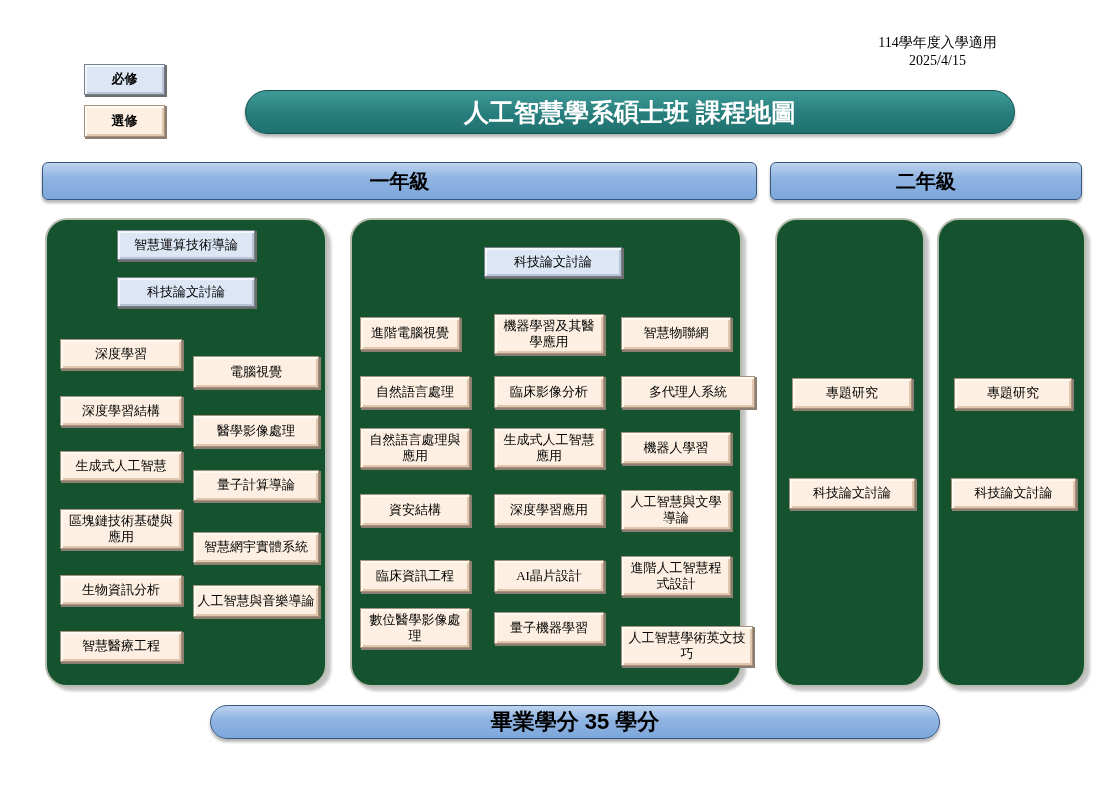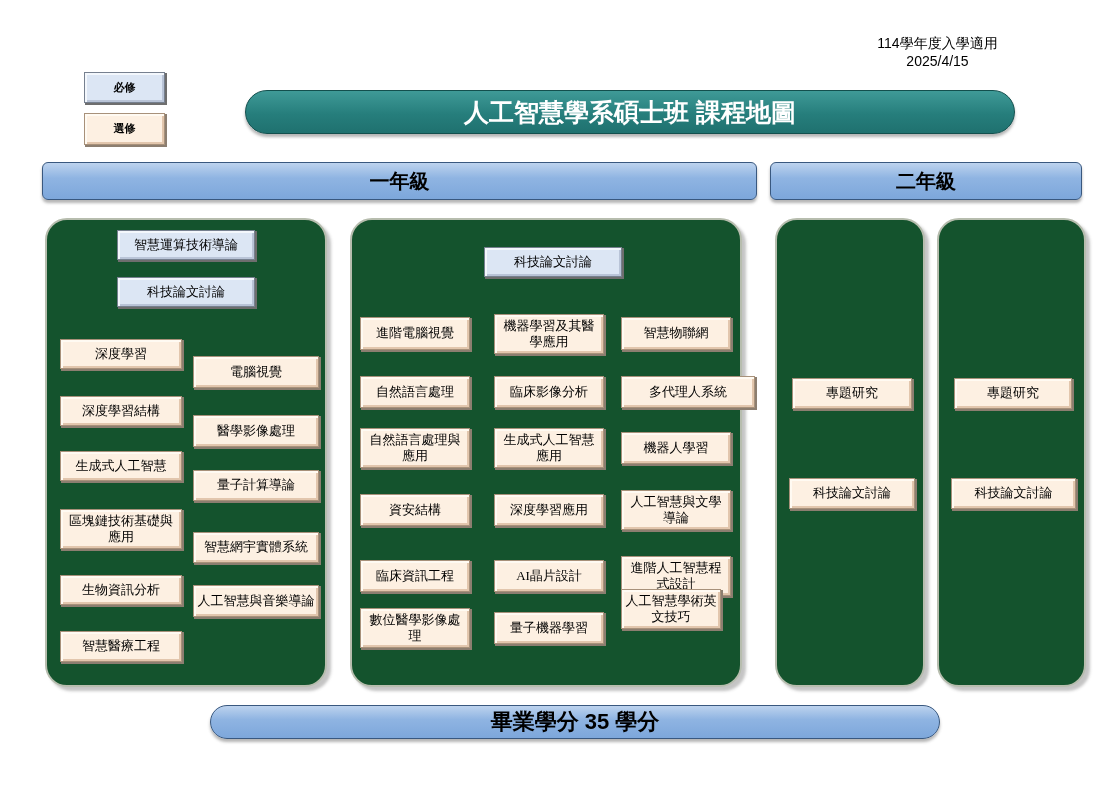--- a/index.html
+++ b/index.html
@@ -1,35 +1,35 @@
 <!DOCTYPE html>
 <html><head>
 <meta charset="utf-8">
 <style>
   html,body{margin:0;padding:0;background:#ffffff;}
   body{font-family:"Liberation Sans","DejaVu Sans",sans-serif;}
   .canvas{position:relative;width:1118px;height:787px;background:#ffffff;overflow:hidden;}
 
   
   .note{position:absolute;left:845px;top:34px;width:185px;text-align:center;
-        font-family:Liberation Sans, sans-serif;font-size:14px;color:#000;line-height:1.3;}
+        font-family:Liberation Serif, serif;font-size:14px;color:#000;line-height:1.3;}
 
   
   .btn{position:absolute;display:flex;align-items:center;justify-content:center;
        text-align:center;font-size:13px;line-height:1.25;color:#000;
        padding:1px 3px;box-sizing:border-box;}
   .btn.required{background:#dce6f4;border:1px solid #76808f;
        box-shadow:1.5px 1.5px 0 0.5px #6e6e6e,
                   inset 2px 2px 0 0 #f3f7fc,
                   inset -2px -2px 0 0 #b9c4d7;}
   .btn.elective{background:#fdf0e2;border:1px solid #a8917a;
        box-shadow:1.5px 1.5px 0 0.5px #8c7e70,
                   inset 2px 2px 0 0 #fffaf2,
                   inset -2px -2px 0 0 #e2c6ad;}
-  .legend-btn{font-size:11px;font-weight:bold;margin-top:8px;}
+  .legend-btn{font-size:13px;font-weight:bold;}
 
   
   .pill{position:absolute;display:flex;align-items:center;justify-content:center;
         font-weight:bold;box-sizing:border-box;}
   .title-banner{background:linear-gradient(#3f9a97,#267e7c 55%,#1f716f);
         border:1px solid #134f4d;border-radius:22px;color:#ffffff;font-size:25px;
         box-shadow:0 3px 3px rgba(70,70,70,0.40);}
   .year-pill{background:linear-gradient(#bdd3ee,#8fb4e2 42%,#7da7db);
         border:1px solid #39587f;border-radius:6px;color:#000;font-size:20px;
         box-shadow:0 3px 3px rgba(70,70,70,0.40);}
@@ -73,21 +73,21 @@
     <div class="btn elective" style="left:146px;top:136px;width:126px;height:32px">電腦視覺</div>
     <div class="btn elective" style="left:146px;top:195px;width:126px;height:32px">醫學影像處理</div>
     <div class="btn elective" style="left:146px;top:250px;width:126px;height:31px">量子計算導論</div>
     <div class="btn elective" style="left:146px;top:312px;width:126px;height:31px">智慧網宇實體系統</div>
     <div class="btn elective" style="left:146px;top:365px;width:126px;height:32px">人工智慧與音樂導論</div>
   </div>
 
   <div class="column" style="left:350px;top:218px;width:392px;height:469px">
     <div class="btn required" style="left:132px;top:27px;width:138px;height:30px">科技論文討論</div>
 
-    <div class="btn elective" style="left:8px;top:97px;width:110px;height:33px">進階電腦視覺</div>
+    <div class="btn elective" style="left:8px;top:97px;width:100px;height:33px">進階電腦視覺</div>
     <div class="btn elective" style="left:142px;top:94px;width:110px;height:40px">機器學習及其醫學應用</div>
     <div class="btn elective" style="left:269px;top:97px;width:110px;height:33px">智慧物聯網</div>
 
     <div class="btn elective" style="left:8px;top:156px;width:110px;height:32px">自然語言處理</div>
     <div class="btn elective" style="left:142px;top:156px;width:110px;height:32px">臨床影像分析</div>
     <div class="btn elective" style="left:269px;top:156px;width:134px;height:32px">多代理人系統</div>
 
     <div class="btn elective" style="left:8px;top:208px;width:110px;height:40px">自然語言處理與應用</div>
     <div class="btn elective" style="left:142px;top:208px;width:110px;height:40px">生成式人工智慧應用</div>
     <div class="btn elective" style="left:269px;top:212px;width:110px;height:32px">機器人學習</div>
@@ -95,21 +95,21 @@
     <div class="btn elective" style="left:8px;top:274px;width:110px;height:32px">資安結構</div>
     <div class="btn elective" style="left:142px;top:274px;width:110px;height:32px">深度學習應用</div>
     <div class="btn elective" style="left:269px;top:270px;width:110px;height:40px">人工智慧與文學導論</div>
 
     <div class="btn elective" style="left:8px;top:340px;width:110px;height:32px">臨床資訊工程</div>
     <div class="btn elective" style="left:142px;top:340px;width:110px;height:32px">AI晶片設計</div>
     <div class="btn elective" style="left:269px;top:336px;width:110px;height:40px">進階人工智慧程式設計</div>
 
     <div class="btn elective" style="left:8px;top:388px;width:110px;height:40px">數位醫學影像處理</div>
     <div class="btn elective" style="left:142px;top:392px;width:110px;height:32px">量子機器學習</div>
-    <div class="btn elective" style="left:269px;top:369px;width:100px;height:40px">人工智慧學術英文技巧</div>
+    <div class="btn elective" style="left:269px;top:406px;width:132px;height:40px">人工智慧學術英文技巧</div>
   </div>
 
   <div class="column" style="left:775px;top:218px;width:150px;height:469px">
     <div class="btn elective" style="left:15px;top:158px;width:120px;height:31px">專題研究</div>
     <div class="btn elective" style="left:12px;top:258px;width:126px;height:31px">科技論文討論</div>
   </div>
 
   <div class="column" style="left:937px;top:218px;width:149px;height:469px">
     <div class="btn elective" style="left:15px;top:158px;width:118px;height:31px">專題研究</div>
     <div class="btn elective" style="left:12px;top:258px;width:125px;height:31px">科技論文討論</div>

